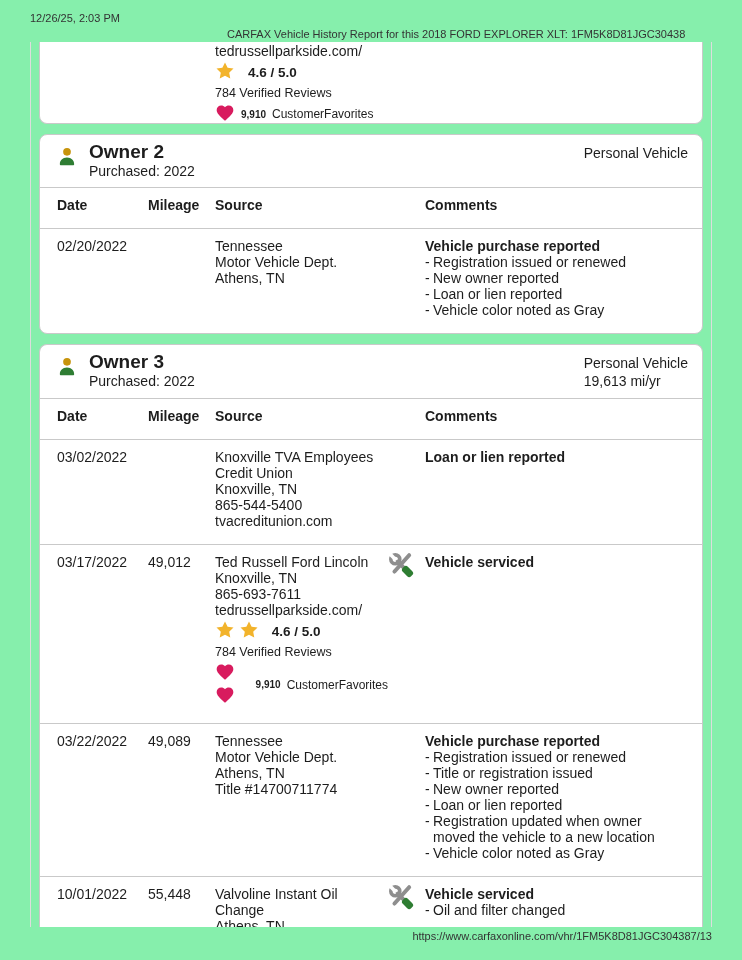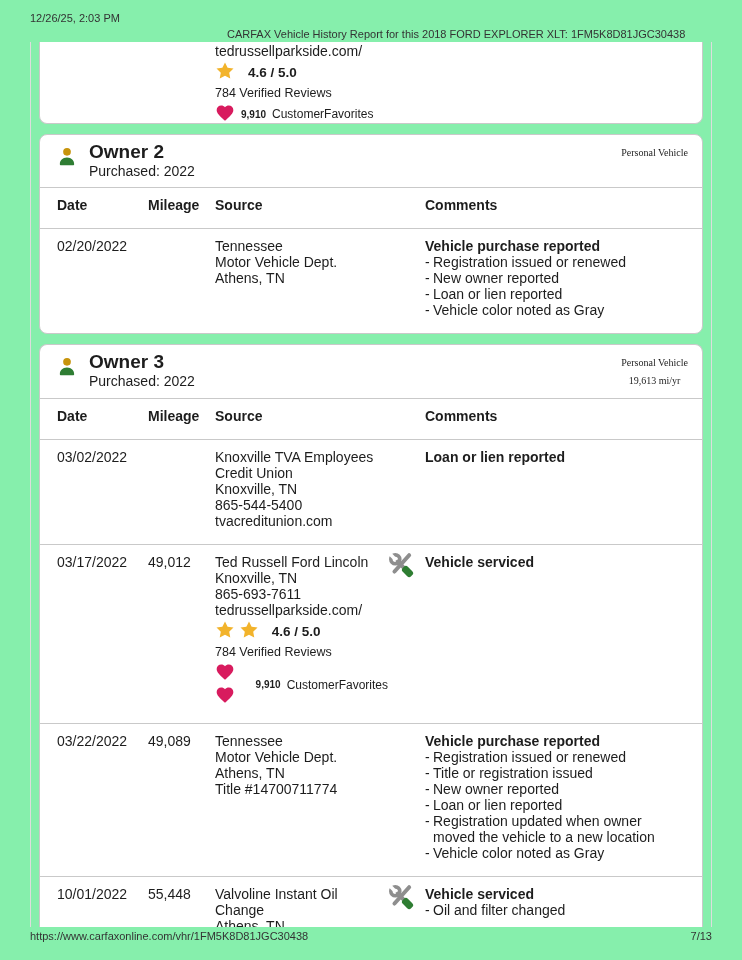--- a/index.html
+++ b/index.html
@@ -6,42 +6,42 @@
   html,body { background:#ffffff; }
   .page {
     position:relative; width:742px; height:960px; background:#86efac;
     font-family:"Liberation Sans", sans-serif; color:#1d1d1d; overflow:hidden;
   }
   
   .print-header { position:absolute; top:12px; left:30px; right:30px; height:16px;
     font-size:11px; color:#333; }
   .ph-title { position:absolute; left:197px; top:16px; white-space:nowrap; }
   .print-footer { position:absolute; top:930px; left:30px; right:30px;
-    font-size:11px; color:#333; display:flex; justify-content:space-between; }
+    font-size:11px; color:#333; display:flex; justify-content:flex-end; }
   
   .frame {
     position:absolute; top:22px; left:30px; width:682px; height:885px;
     border-left:1px solid #ddd; border-right:1px solid #ddd;
     padding:0 8px; overflow:hidden;margin-top:20px;
   }
   .card {
     border:1px solid var(--border,#c9c9c9); border-radius:8px; background:#fff;
     margin-bottom:10px; font-size:14px; line-height:16px;
   }
   .card.clipped-top { border-top:none; border-radius:0 0 8px 8px; height:82px;
     padding:1px 0 0 175px; overflow:hidden; margin-bottom:10px; }
   .card.clipped-bottom { border-bottom:none; border-radius:8px 8px 0 0; margin-bottom:0; }
   
   .owner-header { display:flex; align-items:flex-start;
     padding:8px 14px 8px 16px; border-bottom:1px solid var(--border,#c9c9c9); }
   .owner-ic { flex:none; width:22px; height:22px; margin:3px 11px 0 0; }
   .owner-titles { flex:1; }
   .owner-title { font-weight:bold; font-size:19px; line-height:18px; }
   .owner-subtitle { font-size:14px; line-height:16px; margin-top:2px; }
-  .owner-usage { text-align:center; font-size:10px; line-height:18px; padding-top:1px;font-family:Liberation Serif, serif; }
+  .owner-usage { text-align:left; font-size:14px; line-height:18px; padding-top:1px; }
   
   .grid-row { display:grid; grid-template-columns:91px 67px 173px 37px 1fr;
     padding:9px 14px 15px 17px; }
   .table-header { font-weight:bold; border-bottom:1px solid var(--border,#c9c9c9); }
   .row + .row { border-top:1px solid var(--border,#c9c9c9); }
   .source-cell div.src-line { line-height:16px; }
   .icon-cell svg { display:block; margin-top:-2px; }
   .comment-title { font-weight:bold; line-height:16px; }
   .detail { display:flex; line-height:16px; }
   .detail .dash { flex:none; width:8px; }

